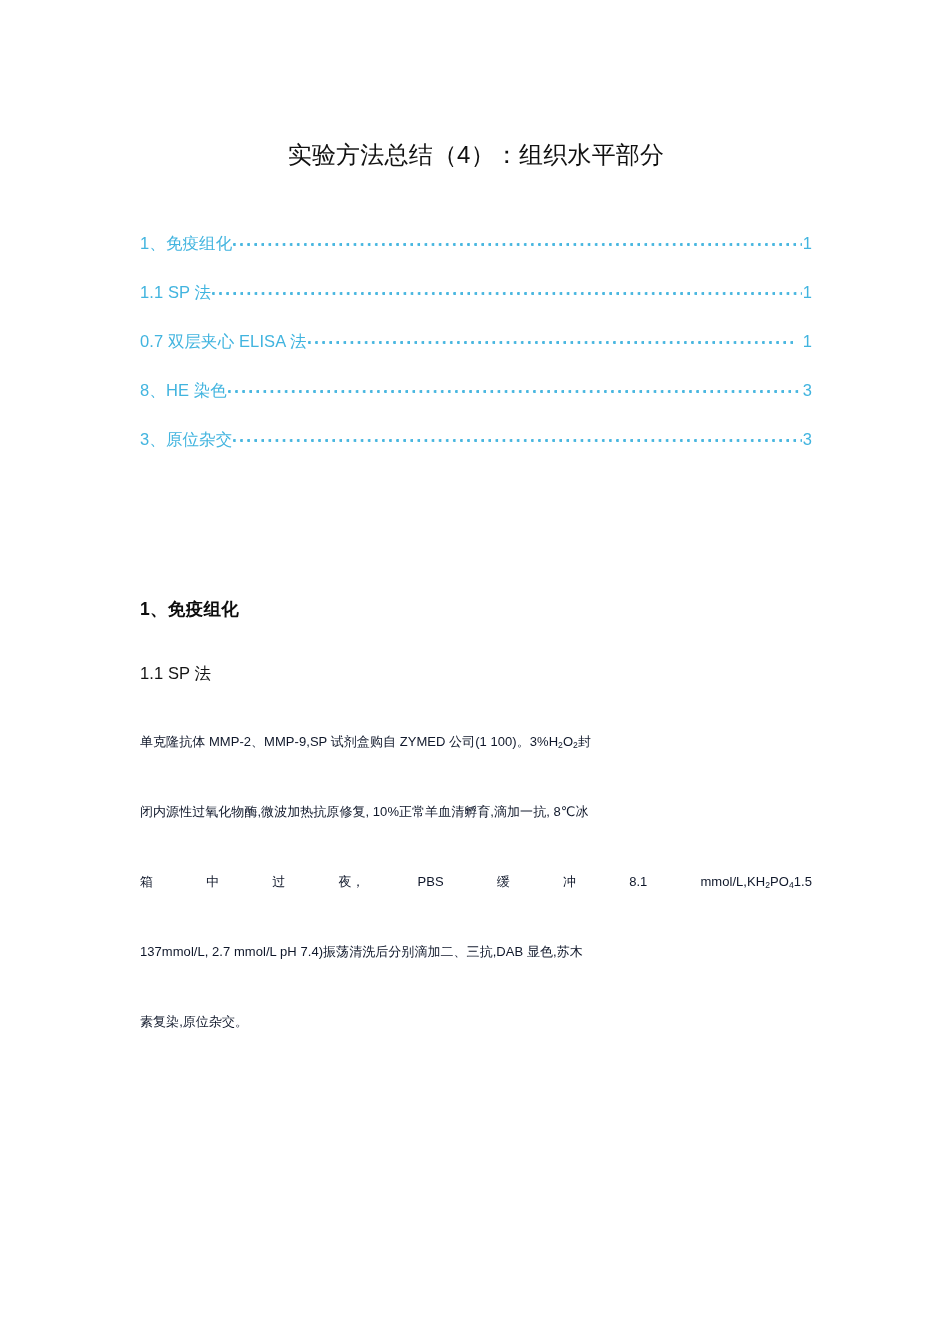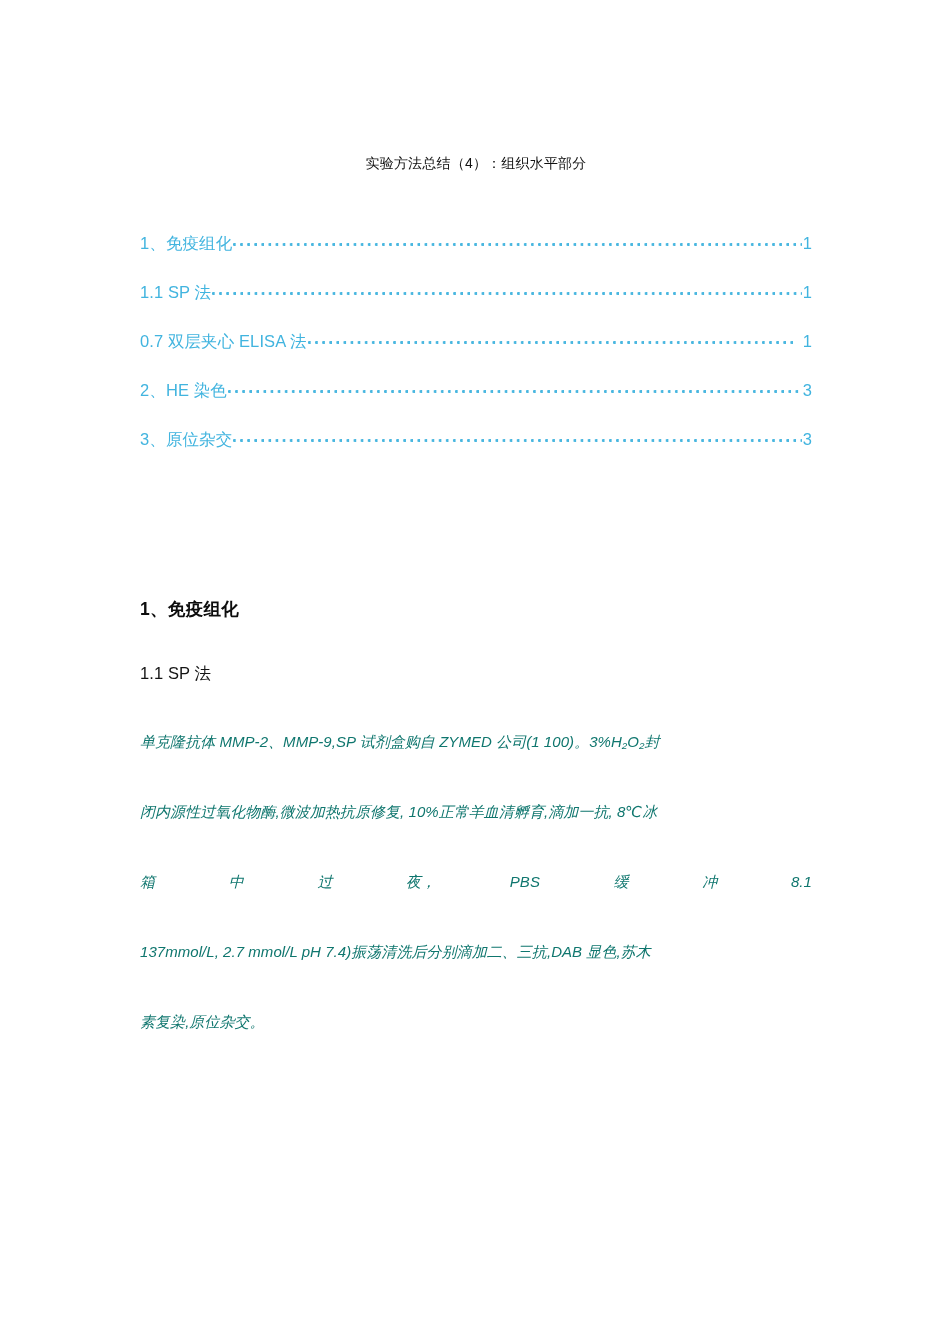--- a/index.html
+++ b/index.html
@@ -21,24 +21,24 @@
   .page {
     position: absolute;
     inset: 0;
     background: #ffffff;
   }
 
   
   .doc-title {
     position: absolute;
     left: 140px;
-    top: 148px;
+    top: 140px;
     width: 672px;
     text-align: center;
-    font-size: 14px;
+    font-size: 24px;
     line-height: 30px;
     color: #111111;
     letter-spacing: 0.2px;
     white-space: nowrap;
   }
 
   
   .toc {
     position: absolute;
     left: 140px;
@@ -105,23 +105,22 @@
     font-size: 16.5px;
     font-weight: normal;
     color: #141414;
     line-height: 26px;
     margin: 0;
     height: 66px;
     letter-spacing: 0.1px;
   }
   .para {
     margin: 0;
-    font-size: 15px;
-    color: #0f766e;
-    font-style: italic;
+    font-size: 13px;
+    color: #0f172a;
   }
   .para .ln {
     display: block;
     height: 70px;
     line-height: 32px;
     white-space: nowrap;
     letter-spacing: 0.05px;
   }
   
   .para .ln.justify {
@@ -160,21 +159,21 @@
     </a>
 
     <a class="toc-entry gap-before-page" href="#">
       <span class="toc-label">0.7 双层夹心 ELISA 法</span>
       <span class="toc-leader"></span>
       <span class="toc-page">1</span>
     </a>
 
 
     <a class="toc-entry" href="#">
-      <span class="toc-label">2、HE 染色</span>
+      <span class="toc-label">8、HE 染色</span>
       <span class="toc-leader"></span>
       <span class="toc-page">3</span>
     </a>
 
     <a class="toc-entry" href="#">
       <span class="toc-label">3、原位杂交</span>
       <span class="toc-leader"></span>
       <span class="toc-page">3</span>
     </a>
 
@@ -194,20 +193,21 @@
 
       <span class="ln justify">
         <span>箱</span>
         <span>中</span>
         <span>过</span>
         <span>夜，</span>
         <span>PBS</span>
         <span>缓</span>
         <span>冲</span>
         <span>8.1</span>
+        <span><span>mmol/L,KH</span><sub>2</sub><span>PO</span><sub>4</sub><span>1.5</span></span>
       </span>
 
       <span class="ln">137mmol/L, 2.7 mmol/L pH 7.4)振荡清洗后分别滴加二、三抗,DAB 显色,苏木</span>
 
       <span class="ln">素复染,原位杂交。</span>
 
     </p>
 
   </section>
 

